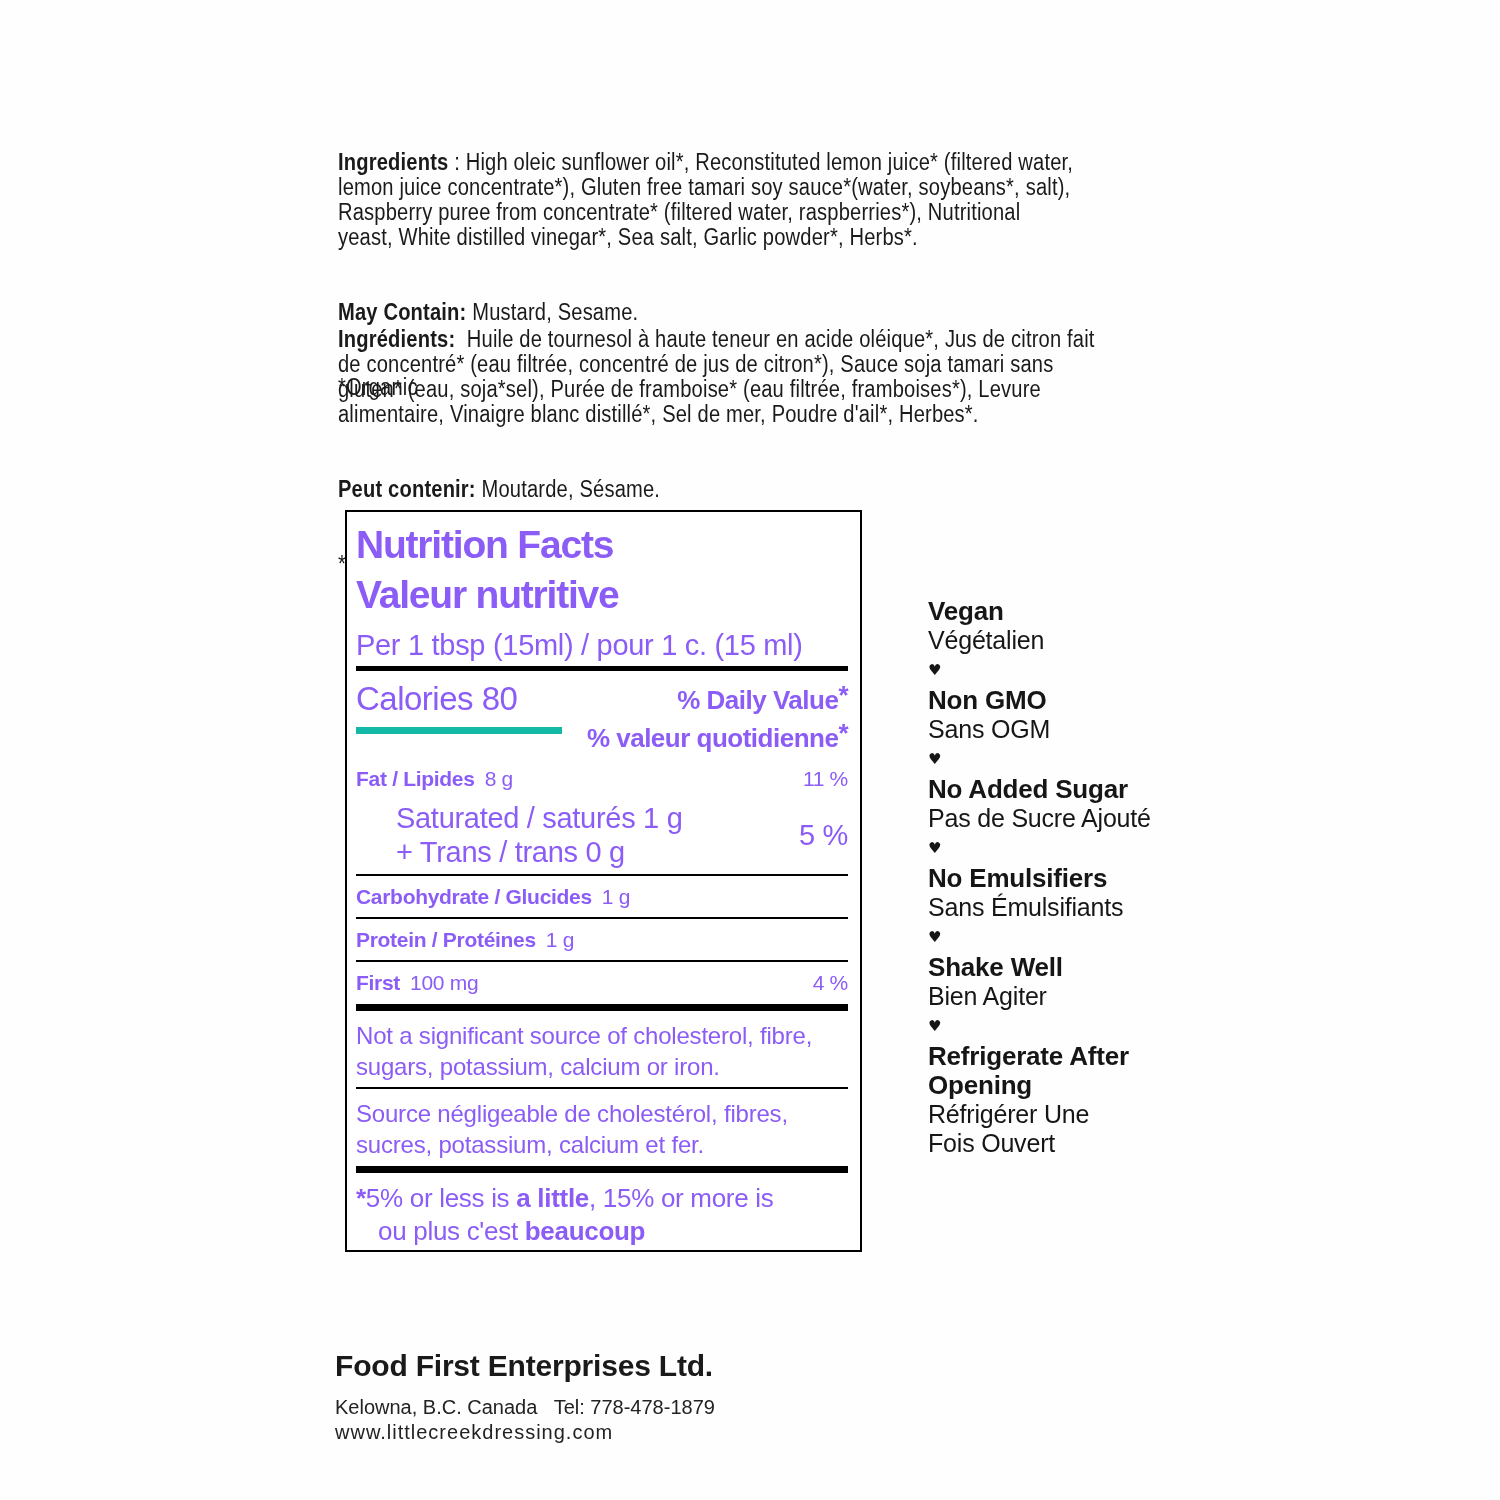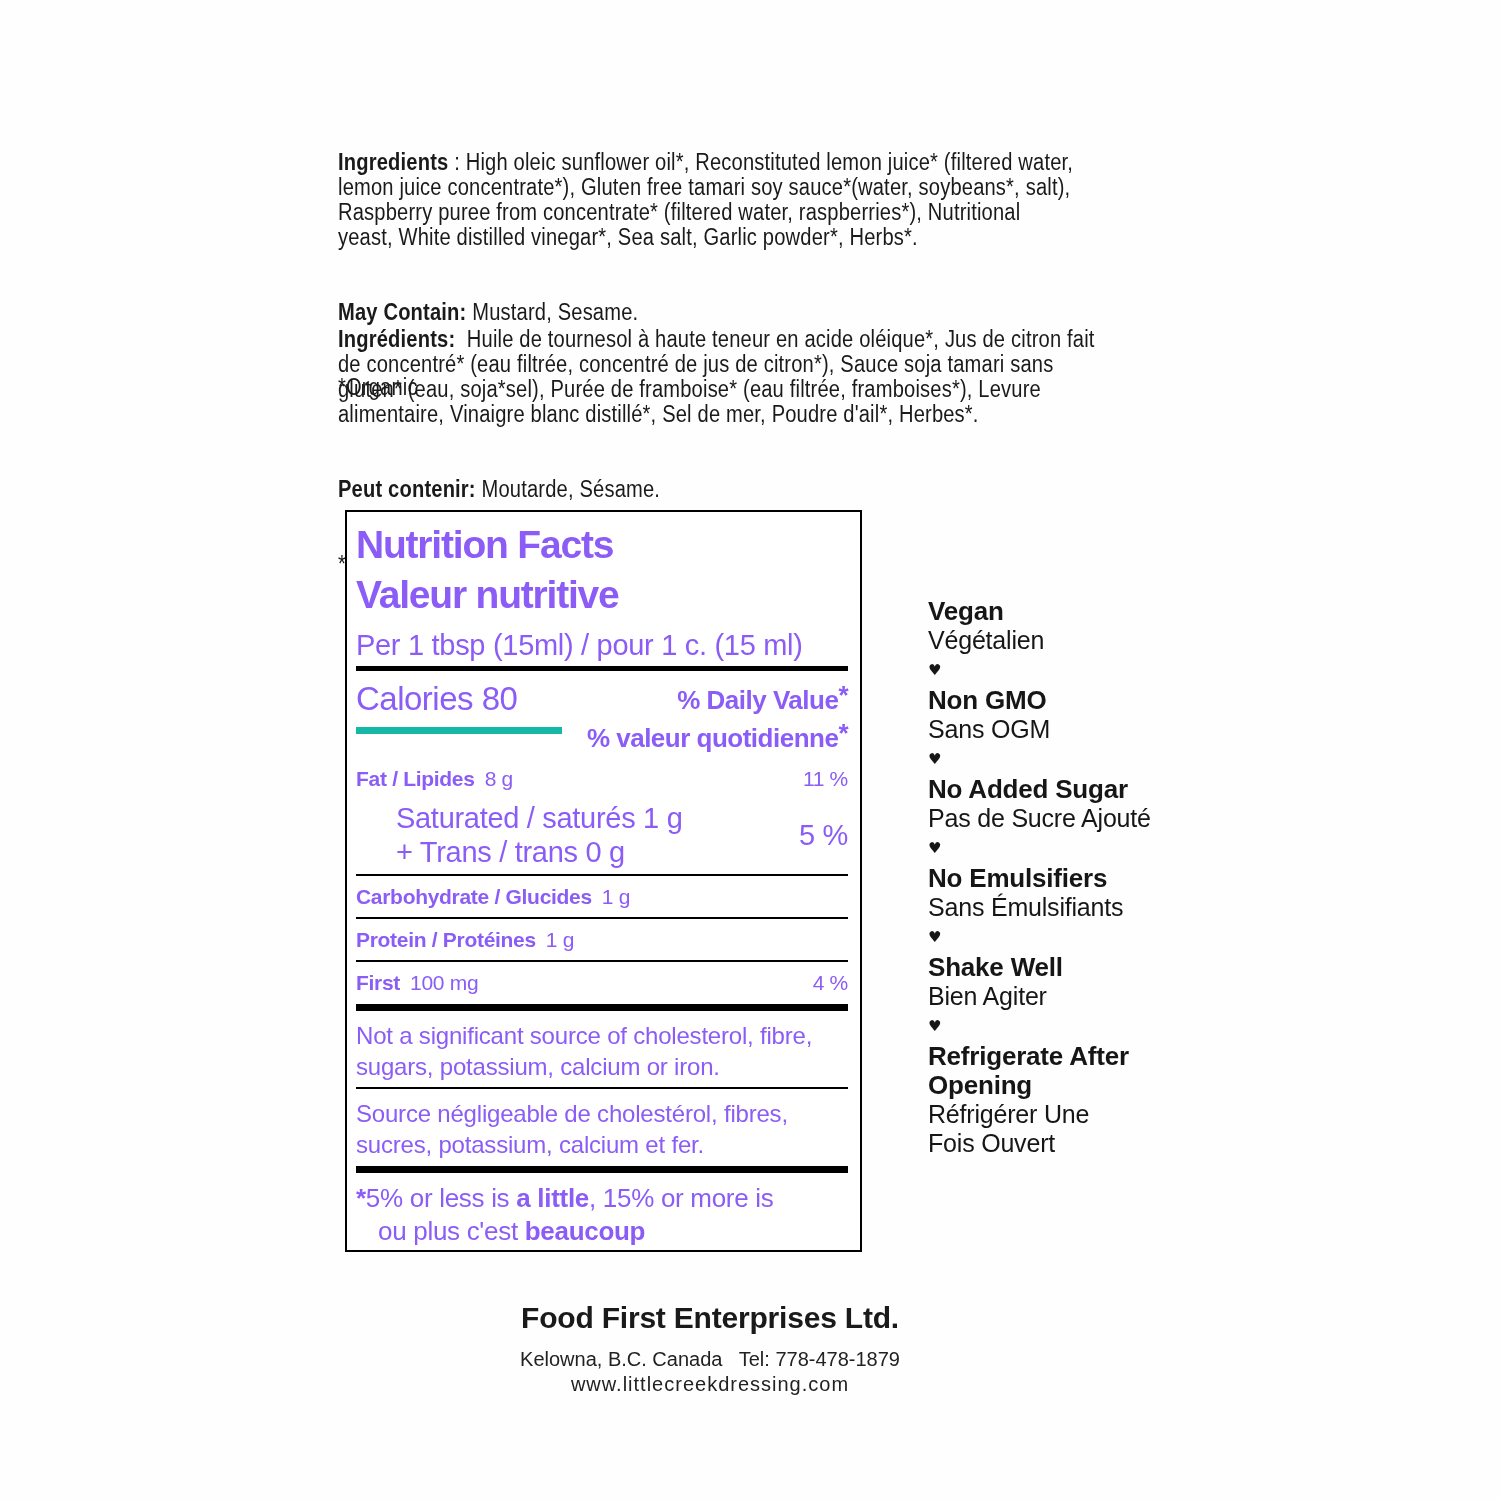--- a/index.html
+++ b/index.html
@@ -51,21 +51,21 @@
   .nf-foot .ind { padding-left:22px; }
   .fn-star { font-weight:bold; }
 
   
   .badges { position:absolute; left:928px; top:597px; width:240px; text-align:left; color:#161616; }
   .badge-en { font-weight:bold; font-size:26px; line-height:29px; white-space:pre-line; letter-spacing:-0.2px; }
   .badge-fr { font-size:25px; line-height:29px; white-space:pre-line; letter-spacing:-0.2px; }
   .heart { height:31px; line-height:31px; font-size:15px; font-family:"DejaVu Sans", sans-serif; color:#161616; }
 
   
-  .footer { position:absolute; left:335px; top:1300px; width:750px; text-align:center; color:#1a1a1a; }
+  .footer { position:absolute; left:335px; top:1348px; width:750px; text-align:left; color:#1a1a1a; }
   .f-company { font-size:30px; font-weight:bold; line-height:36px; letter-spacing:-0.2px; }
   .f-address { font-size:20px; line-height:26px; margin-top:10px; white-space:pre; color:#222; }
   .f-web { font-size:20px; line-height:25px; letter-spacing:1px; color:#222; }
 </style>
 </head>
 <body>
 
 <div class="page">
 
   <div class="ing" id="ing-en">

